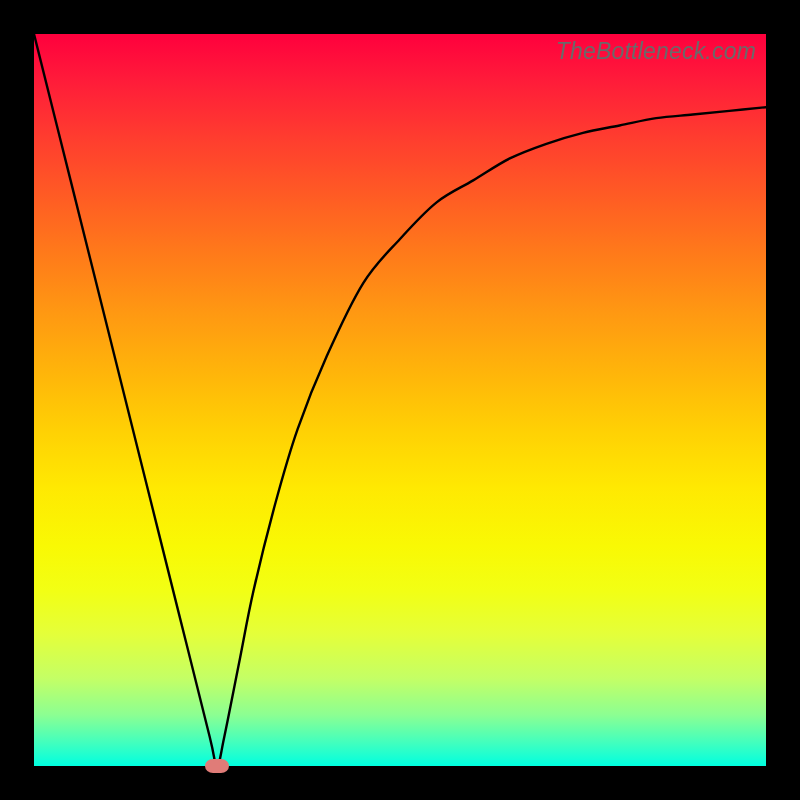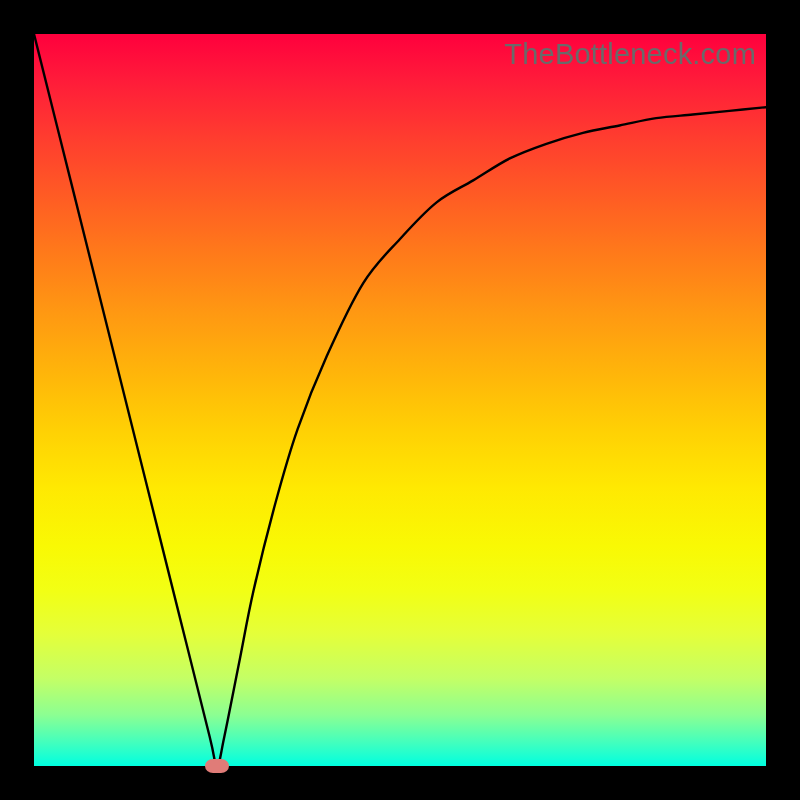--- a/index.html
+++ b/index.html
@@ -41,24 +41,25 @@
       #8cff92 93%,
       #3effc0 97%,
       #00ffe0 100%
     );
   }
   .watermark {
     position: absolute;
     top: 4px;
     right: 10px;
     color: #6a6a6a;
-    font-size: 29px;
+    font-size: 23px;
     font-weight: 500;
     letter-spacing: 0.2px;
     user-select: none;
+    font-style: italic;
   }
   svg.curve {
     position: absolute;
     left: 0;
     top: 0;
     width: 732px;
     height: 732px;
   }
   .marker {
     position: absolute;

